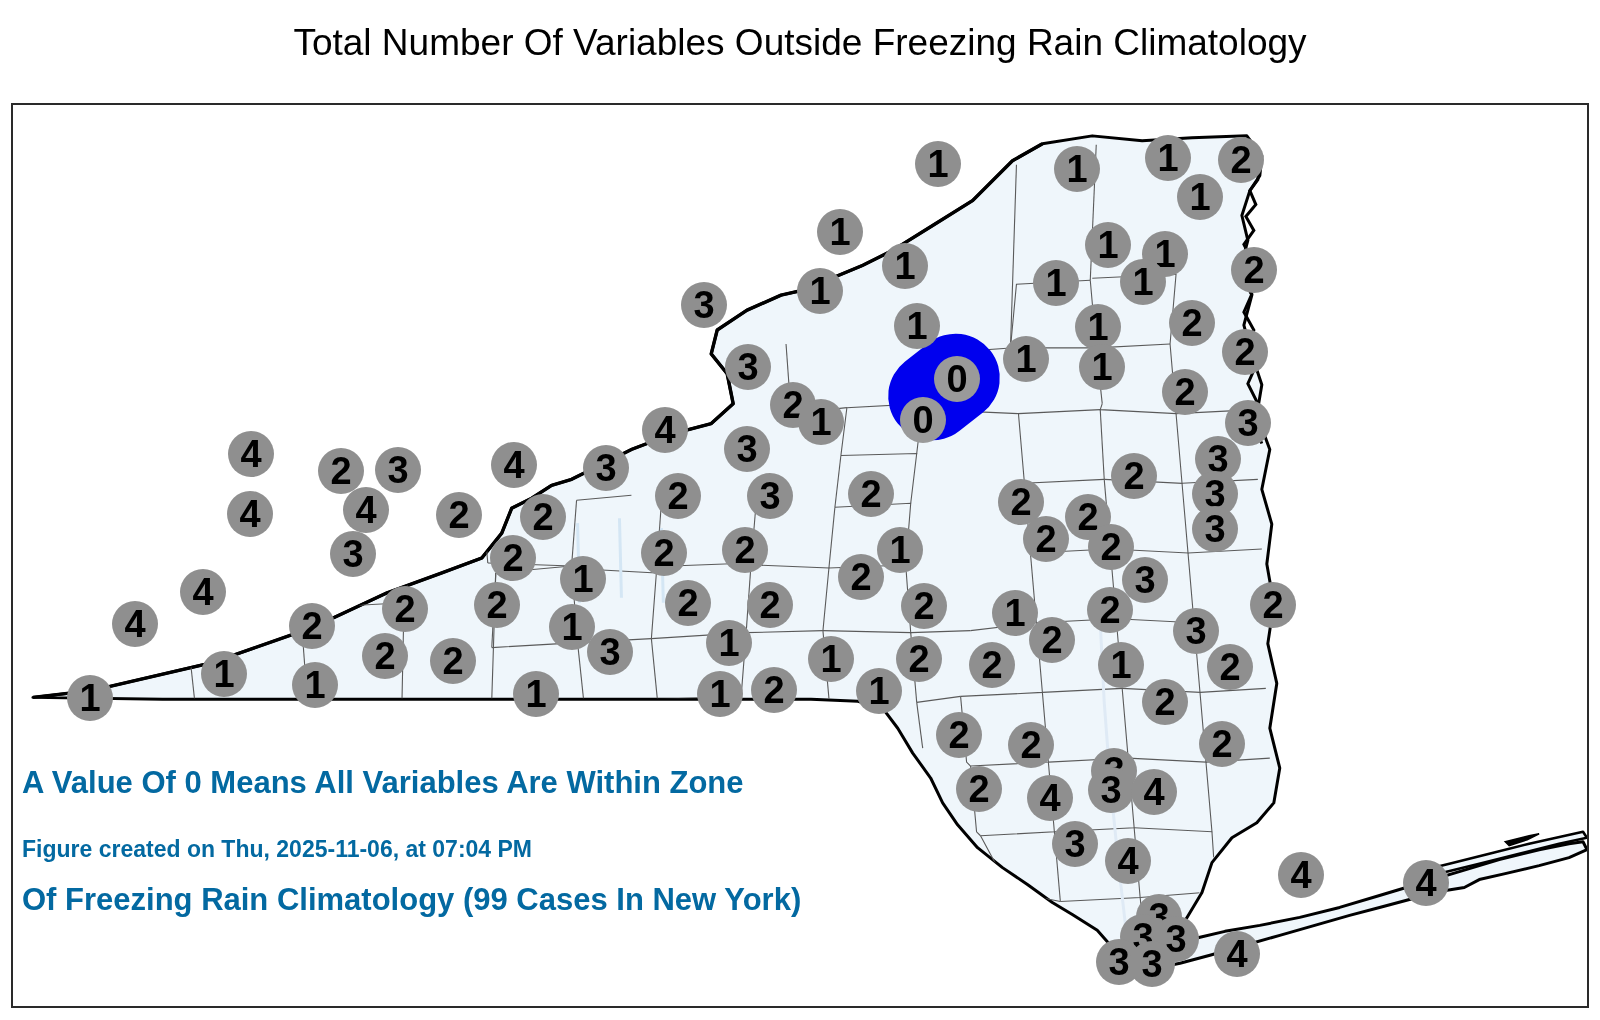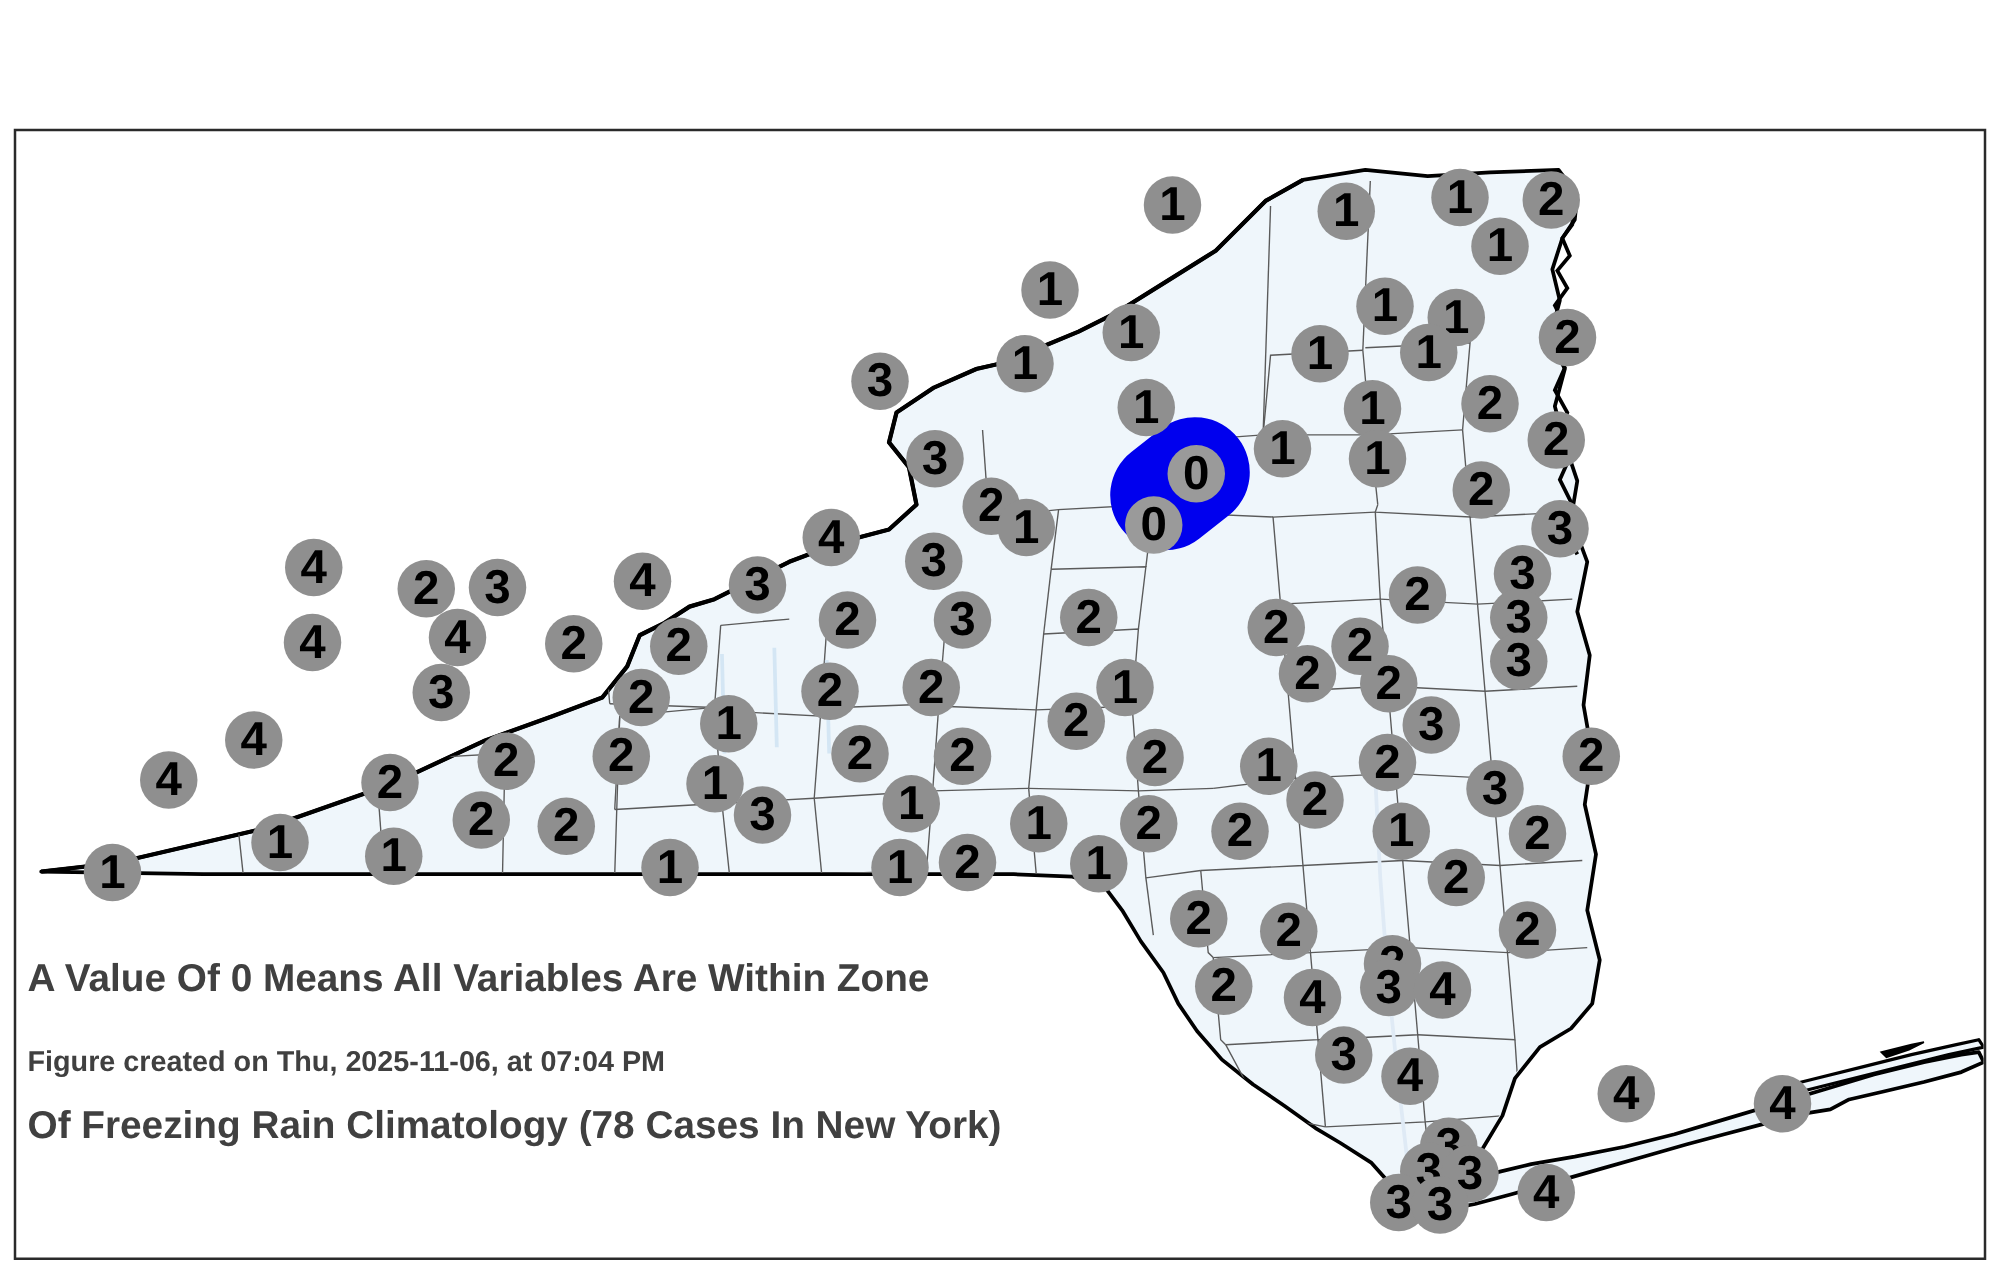--- a/index.html
+++ b/index.html
@@ -79,21 +79,21 @@
     background: #9a9a9a;
   }
   #highlight-capsule {
     position: absolute;
     background: #0000ee;
     border-radius: 60px;
     pointer-events: auto;
   }
   .caption-block {
     position: absolute;
-    color: #404040;
+    color: #0369a1;
     font-family: "Liberation Sans", sans-serif;
     font-weight: bold;
     white-space: pre;
   }
   #caption-main {
     left: 22px;
     top: 685px;
     font-size: 31px;
     line-height: 39px;
   }
@@ -111,20 +111,21 @@
     color: #9a9a9a;
     font-family: "Liberation Sans", sans-serif;
     white-space: nowrap;
   }
 </style>
 </head>
 <body>
 
 <div id="figure">
 
+  <div id="figure-title">Total Number Of Variables Outside Freezing Rain Climatology</div>
 
   <div id="map-frame">
 
     <svg id="map-svg" viewBox="0 0 1578 905" preserveAspectRatio="none">
       <defs>
         <clipPath id="ny-clip">
           <path d="M 20,595 L 80,588 L 200,560 L 300,525 L 375,490 L 430,470 L 470,455 L 490,430
                    L 500,405 L 520,395 L 540,380 L 560,375 L 590,360 L 620,345 L 660,330 L 700,320
                    L 720,300 L 715,270 L 700,250 L 705,225 L 735,205 L 770,190 L 790,185
                    L 815,175 L 850,160 L 880,145 L 920,120 L 960,95 L 1000,55 L 1030,38
@@ -402,19 +403,19 @@
         <div class="station-marker" style="left: 1163px; top: 834px; z-index: 112;">3</div>
         <div class="station-marker" style="left: 1106px; top: 857px; z-index: 113;">3</div>
         <div class="station-marker" style="left: 1139px; top: 859px; z-index: 114;">3</div>
         <div class="station-marker" style="left: 1224px; top: 849px; z-index: 115;">4</div>
       </div>
 
   </div>
 
   <div class="caption-block" id="caption-main">
     <div>A Value Of 0 Means All Variables Are Within Zone</div>
-    <div>Of Freezing Rain Climatology (78 Cases In New York)</div>
+    <div>Of Freezing Rain Climatology (99 Cases In New York)</div>
   </div>
 
   <div class="caption-block" id="caption-created">Figure created on Thu, 2025-11-06, at 07:04 PM</div>
 
 
 </div>
 
 </body></html>

